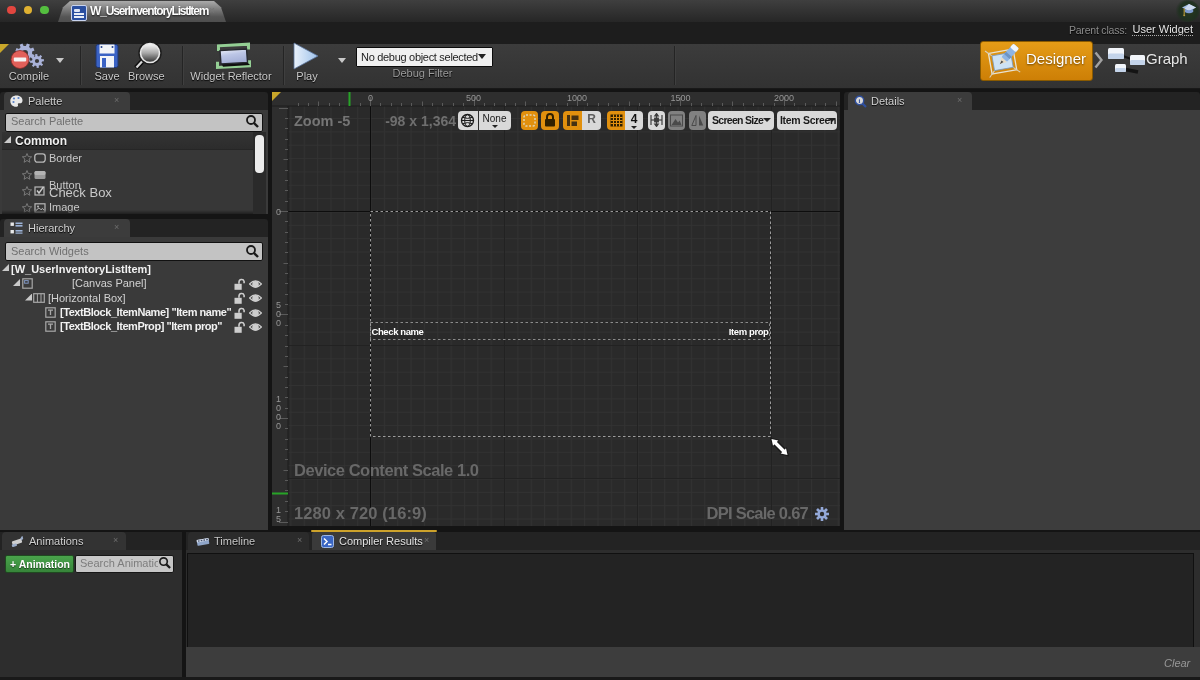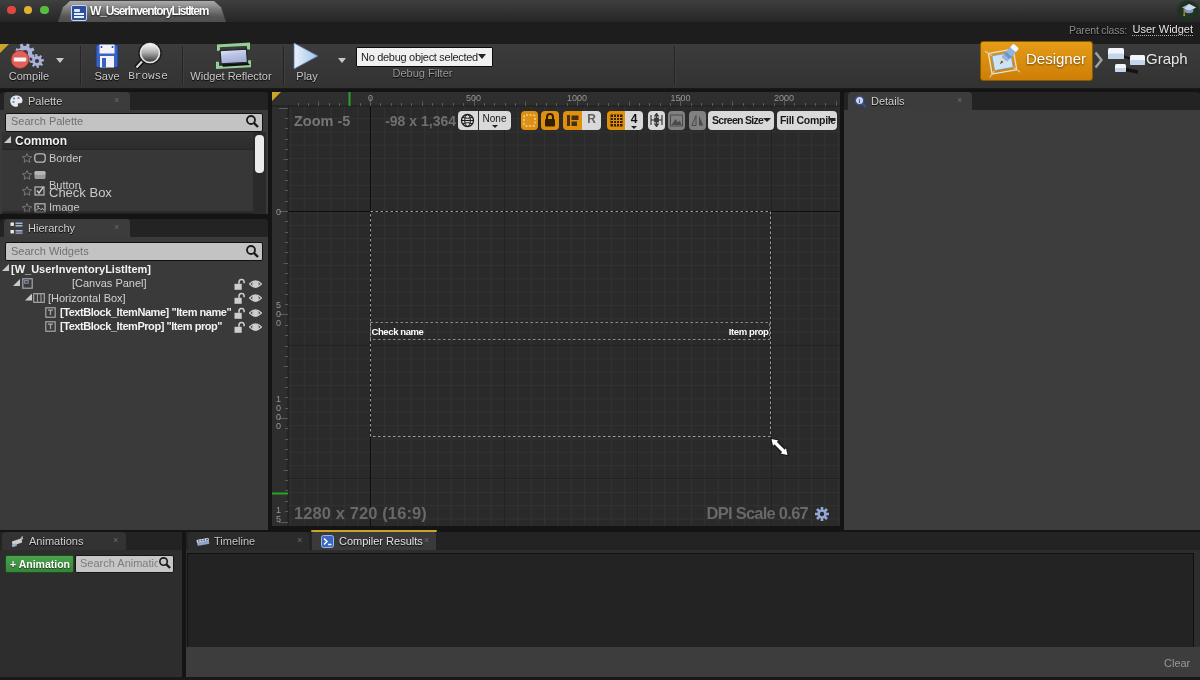--- a/index.html
+++ b/index.html
@@ -72,21 +72,21 @@
     <defs>
         <linearGradient id="lensg" x1="0" y1="0" x2="0" y2="1">
       <stop offset="0" stop-color="#fdfdfd"></stop>
           <stop offset="0.5" stop-color="#a8a8a8"></stop>
           <stop offset="1" stop-color="#2e2e2e"></stop>
     </linearGradient>
       </defs>
     <line x1="10" y1="19.5" x2="4" y2="26" stroke="#0e0e0e" stroke-width="5"></line>
     <line x1="10" y1="19.5" x2="4.5" y2="25.5" stroke="#d9d9d9" stroke-width="2.2"></line>
   </svg>
-  <div class="txt" style="left:128px;top:70px;width:40px;text-align:center;font-size:11px;color:#c8c8c8;text-shadow:0 1px 1px #000;font-family:Liberation Mono, monospace;">Browse</div>
+  <div class="txt" style="left:128px;top:70px;width:40px;text-align:left;font-size:11px;color:#c8c8c8;text-shadow:0 1px 1px #000;">Browse</div>
 
   <svg class="abs" style="left:208px;top:42px;" width="48" height="28" viewBox="0 0 48 28">
     <defs>
         <linearGradient id="wrg" x1="0" y1="0" x2="0.3" y2="1">
       <stop offset="0" stop-color="#f0f3fb"></stop>
           <stop offset="0.45" stop-color="#bcc6e6"></stop>
           <stop offset="1" stop-color="#a3aed6"></stop>
         </linearGradient>
       </defs>
     <path d="M10.5 9 L10.5 3.8 L40.5 2.2 L40.5 7.4" fill="none" stroke="#94cf94" stroke-width="3"></path>
@@ -467,20 +467,21 @@
       <line x1="4.5" y1="4.5" x2="13.5" y2="13.5" stroke="#fff" stroke-width="3.4"></line>
       <polygon points="1,1 7.8,2.5 2.5,7.8" fill="#fff"></polygon>
         <polygon points="17,17 10.2,15.5 15.5,10.2" fill="#fff"></polygon>
     </g>
   </svg>
 
   <div class="txt" style="left:294px;top:112.5px;font-size:14.5px;font-weight:bold;color:#757575;">Zoom -5</div>
   <div class="txt" style="right:744px;top:112.5px;font-size:14px;font-weight:bold;color:#6f6f6f;">-98 x 1,364</div>
   <div class="txt" style="left:371.5px;top:325.5px;font-size:9.5px;letter-spacing:-0.4px;font-weight:bold;color:#fff;">Check name</div>
   <div class="txt" style="right:431.5px;top:325.5px;font-size:9.5px;letter-spacing:-0.4px;font-weight:bold;color:#fff;padding-left:20px;">Item prop</div>
+  <div class="txt" style="left:294px;top:461px;font-size:16.5px;letter-spacing:-0.45px;font-weight:bold;color:#686868;">Device Content Scale 1.0</div>
   <div class="txt" style="left:294px;top:504px;font-size:16.5px;letter-spacing:0.1px;font-weight:bold;color:#686868;">1280 x 720 (16:9)</div>
   <div class="txt" style="right:392px;top:504px;font-size:16.5px;letter-spacing:-0.75px;font-weight:bold;color:#686868;">DPI Scale 0.67</div>
   <svg class="abs" style="left:814px;top:506px;" width="16" height="16" viewBox="0 0 16 16">
     <g fill="none" stroke="#93a8d8" stroke-width="2.6">
         <line x1="8" y1="1" x2="8" y2="15"></line>
         <line x1="1" y1="8" x2="15" y2="8"></line>
         <line x1="3" y1="3" x2="13" y2="13"></line>
         <line x1="13" y1="3" x2="3" y2="13"></line>
       </g>
     <circle cx="8" cy="8" r="4.6" fill="#93a8d8"></circle>
@@ -554,21 +555,21 @@
   <div class="abs" style="left:688.5px;top:111px;width:17px;height:18.5px;background:#818181;border-radius:4px;"></div>
   <svg class="abs" style="left:691px;top:113.5px;" width="13" height="13" viewBox="0 0 13 13">
       <polygon points="5,1.5 5,11.5 0.8,11.5" fill="none" stroke="#4a4a4a" stroke-width="1"></polygon>
       <polygon points="8,1.5 8,11.5 12.2,11.5" fill="#4a4a4a"></polygon>
     </svg>
 
   <div class="abs" style="left:708px;top:111px;width:66px;height:18.5px;background:#d9d9d9;border-radius:4px;"></div>
   <div class="txt" style="left:712px;top:114px;font-size:10.5px;letter-spacing:-0.7px;font-weight:bold;color:#1a1a1a;">Screen Size</div>
   <div class="abs" style="left:763px;top:118px;width:0;height:0;border-left:4px solid transparent;border-right:4px solid transparent;border-top:4.5px solid #222;"></div>
   <div class="abs" style="left:776.5px;top:111px;width:60px;height:18.5px;background:#d9d9d9;border-radius:4px;"></div>
-  <div class="txt" style="left:780px;top:114px;font-size:10.5px;letter-spacing:-0.3px;font-weight:bold;color:#1a1a1a;">Fill Compile</div>
+  <div class="txt" style="left:780px;top:114px;font-size:10.5px;letter-spacing:-0.3px;font-weight:bold;color:#1a1a1a;">Item Screen</div>
   <div class="abs" style="left:828px;top:118px;width:0;height:0;border-left:4px solid transparent;border-right:4px solid transparent;border-top:4.5px solid #222;"></div>
 
   <div class="abs" style="left:0;top:532px;width:182px;height:18px;background:#232323;"></div>
   <div class="abs" style="left:2px;top:532px;width:124px;height:18px;background:#333;border-radius:4px 4px 0 0;"></div>
   <svg class="abs" style="left:11px;top:535.5px;" width="13" height="11" viewBox="0 0 13 11">
     <g transform="rotate(-18 6 6)">
         <rect x="1" y="4" width="10" height="4" rx="1" fill="#cfcfcf"></rect>
         <polygon points="10,4 13,1.5 13,4.5 11,6" fill="#9daecb"></polygon>
         <rect x="0" y="7" width="5" height="2.6" rx="0.8" fill="#9daecb"></rect>
       </g>
@@ -606,17 +607,17 @@
   <svg class="abs" style="left:321px;top:534.5px;" width="13" height="13" viewBox="0 0 13 13">
     <rect x="0.5" y="0.5" width="12" height="12" rx="2" fill="#3a66c4" stroke="#9db7e4" stroke-width="1"></rect>
     <path d="M3 3.5 L6 6.5 L3 9.5" fill="none" stroke="#fff" stroke-width="1.5"></path>
     <line x1="7" y1="9.5" x2="10.5" y2="9.5" stroke="#fff" stroke-width="1.5"></line>
   </svg>
   <div class="txt" style="left:339px;top:535px;font-size:11px;color:#e2e2e2;text-shadow:0 1px 1px #000;">Compiler Results</div>
   <div class="txt" style="left:424px;top:535px;font-size:9px;color:#6d6d6d;">×</div>
   <div class="abs" style="left:186px;top:550px;width:1014px;height:127px;background:#2d2d2d;"></div>
   <div class="abs" style="left:187px;top:553px;width:1005px;height:93px;background:#232323;border:1px solid #101010;"></div>
   <div class="abs" style="left:186px;top:647px;width:1014px;height:30px;background:#3d3d3d;"></div>
-  <div class="txt" style="left:1164px;top:656.5px;font-size:11px;color:#989898;">Clear</div>
+  <div class="txt" style="left:1164px;top:656.5px;font-size:11px;color:#989898;font-style:italic;">Clear</div>
 
   <div class="abs" style="left:0;top:677px;width:1200px;height:3px;background:#191919;"></div>
 
 </div>
 
 </body></html>

